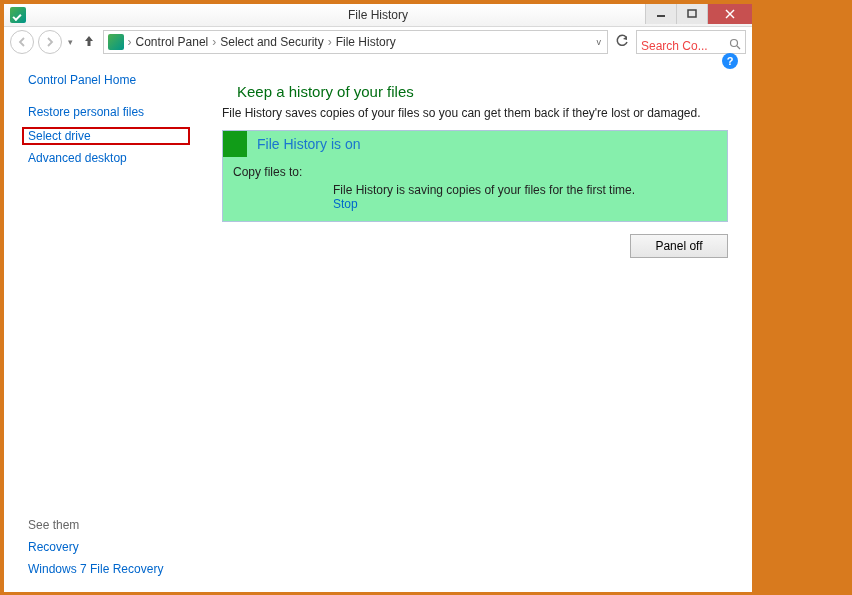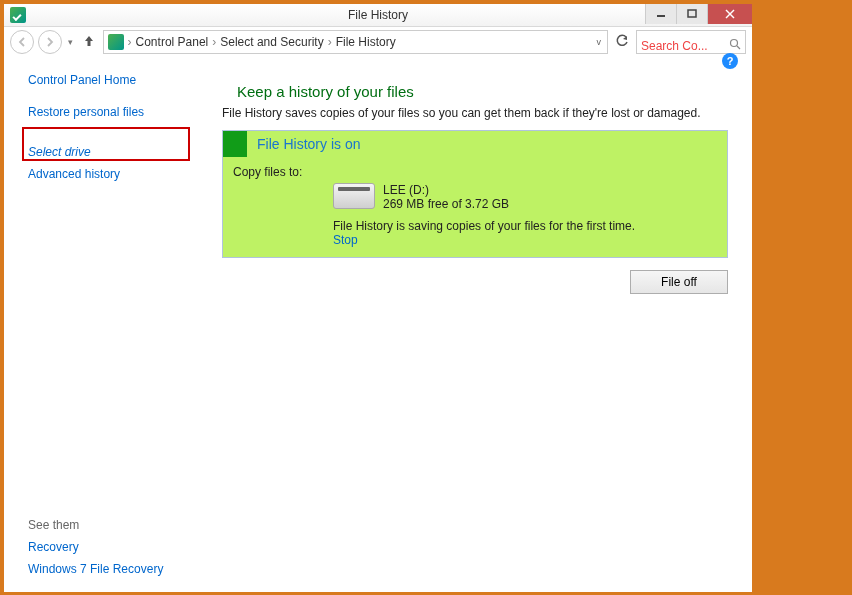--- a/index.html
+++ b/index.html
@@ -18,30 +18,30 @@
   .addressbar{flex:1;height:22px;border:1px solid #ccc;display:flex;align-items:center;padding:0 4px;gap:4px;}
   .addressbar .folder-icon{width:16px;height:16px;background:linear-gradient(135deg,#4caf50,#009688);border-radius:2px;}
   .crumb{color:#333;cursor:default;}
   .crumb.sep{color:#8a8a8a;}
   .addr-drop{margin-left:auto;color:#666;font-size:9px;padding-right:2px;}
   .refresh{width:20px;text-align:center;color:#555;}
   .searchbox{width:100px;height:22px;border:1px solid #ccc;display:flex;align-items:flex-end;padding:0 4px;color:#ef4444;justify-content:space-between;}
   .body{display:flex;height:calc(100% - 22px - 30px);background:#fff;}
   .sidebar{width:200px;box-sizing:border-box;padding:12px 14px 0 24px;display:flex;flex-direction:column;}
   .sidebar a{color:#0066cc;text-decoration:none;display:block;margin-bottom:8px;font-size:12px;cursor:pointer;}
-  .sidebar .highlight{border:2px solid #c00;margin-left:-6px;padding:16px 30px 0 4px;display:inline-block;margin-bottom:6px;font-style:italic;}
+  .sidebar .highlight{border:2px solid #c00;margin-left:-6px;padding:0 30px 0 4px;display:inline-block;margin-bottom:6px;}
   .sidebar .highlight a{margin-bottom:0;}
   .sidebar .section-top{margin-top:4px;}
   .sidebar-spacer{flex:1;}
   .sidebar .seealso{color:#666;margin-bottom:8px;}
   .main{flex:1;padding:10px 24px 0 18px;position:relative;}
   .help-q{position:absolute;top:-4px;right:14px;width:16px;height:16px;border-radius:50%;background:#1e8bff;color:#fff;font-size:11px;font-weight:bold;display:flex;align-items:center;justify-content:center;}
   h1.heading{color:#006e12;font-size:15px;font-weight:normal;margin:16px 0 6px 15px;}
   .subtext{color:#222;font-size:12px;margin-bottom:10px;}
-  .panel{border:1px solid #b0c4de;background:#bef264;}
+  .panel{border:1px solid #b0c4de;background:#86efac;}
   .panel-header{display:flex;align-items:center;height:26px;}
   .status-sq{width:24px;height:26px;background:#119c18;}
   .status-text{color:#1a75cf;font-size:14px;padding-left:10px;}
   .panel-body{padding:8px 10px 10px 10px;font-size:12px;color:#222;}
   .row{display:flex;margin-bottom:4px;}
   .row .label{width:100px;}
   .drive-line{display:flex;align-items:flex-start;margin-top:2px;margin-bottom:8px;}
   .drive-icon{width:40px;height:24px;margin:0 8px 0 0;background:linear-gradient(to bottom,#f5f5f5,#cfcfcf);border:1px solid #aaa;border-radius:3px;position:relative;}
   .drive-icon::after{content:"";position:absolute;left:4px;right:4px;top:3px;height:4px;background:#666;border-radius:1px;}
   .drive-wrap{margin-left:100px;}
@@ -122,21 +122,21 @@
   </div>
 
   <div class="body">
     <div class="sidebar">
       <a class="section-top">Control Panel Home</a>
       <div style="height:10px"></div>
       <a>Restore personal files</a>
       <span class="highlight">
         <a>Select drive</a>
       </span>
-      <a>Advanced history</a>
+      <a>Advanced desktop</a>
       <div class="sidebar-spacer"></div>
       <div class="seealso">See them</div>
       <a>Recovery</a>
       <a>Windows 7 File Recovery</a>
       <div style="height:8px"></div>
     </div>
 
     <div class="main">
       <div class="help-q">?</div>
       <h1 class="heading">Keep a history of your files</h1>
@@ -144,34 +144,25 @@
 
       <div class="panel">
         <div class="panel-header">
           <div class="status-sq"></div>
           <div class="status-text">File History is on</div>
         </div>
         <div class="panel-body">
           <div class="row">
             <div class="label">Copy files to:</div>
           </div>
-          <div class="drive-wrap">
-            <div class="drive-line">
-              <div class="drive-icon"></div>
-              <div>
-                <div>LEE (D:)</div>
-                <div>269 MB free of 3.72 GB</div>
-              </div>
-            </div>
-          </div>
           <div class="statusline">
             <div>File History is saving copies of your files for the first time.</div>
             <span class="stoplink">Stop</span>
           </div>
         </div>
       </div>
 
       <div class="btn-row">
-        <div class="button">File off</div>
+        <div class="button">Panel off</div>
       </div>
     </div>
   </div>
 </div>
 
 </body></html>

